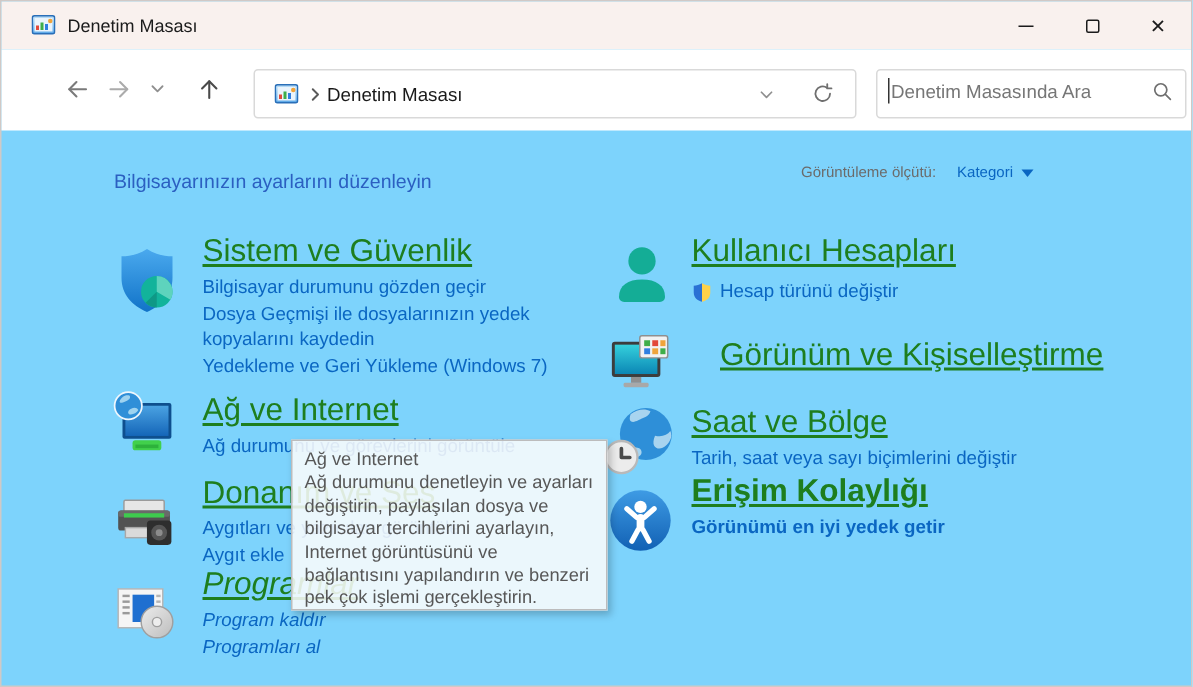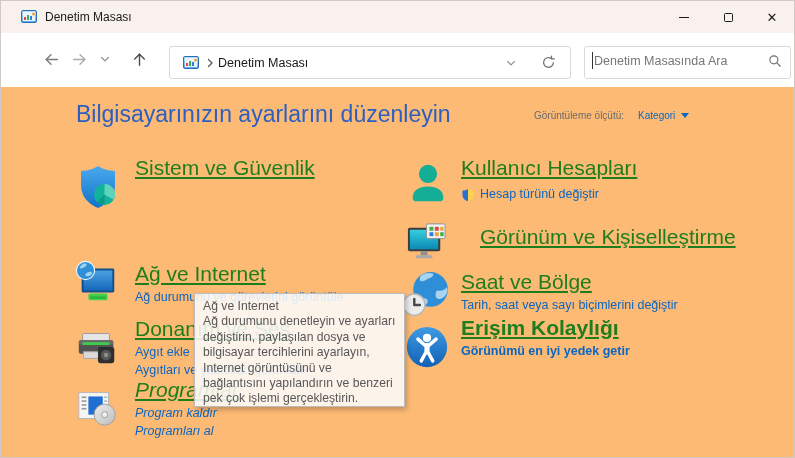--- a/index.html
+++ b/index.html
@@ -1,18 +1,18 @@
 <!DOCTYPE html>
 <html><head>
 <meta charset="utf-8">
 <style>
   * { margin:0; padding:0; box-sizing:border-box; }
   html,body { width:795px; height:458px; overflow:hidden; }
   body { font-family:"Liberation Sans", sans-serif; background:#fff; position:relative; }
-  .window { position:absolute; inset:0; background:#fdba74; border:1px solid #d0c9c6; }
+  .window { position:absolute; inset:0; background:#7dd3fc; border:1px solid #d0c9c6; }
 
   
   .titlebar { position:absolute; left:0; top:0; width:100%; height:32px; background:#f9f1ee; }
   .titlebar .app-icon { position:absolute; left:20px; top:8px; width:16px; height:16px; }
   .titlebar .title { position:absolute; left:44px; top:9px; font-size:12px; color:#1b1b1b; }
   .winbtn { position:absolute; top:0; width:44px; height:32px; display:flex; align-items:center; justify-content:center; }
   .winbtn.min { right:88px; } .winbtn.max { right:44px; } .winbtn.close { right:0; }
   .min-glyph { width:10px; height:0; border-top:1px solid #1b1b1b; display:block; }
   .max-glyph { width:9px; height:9px; border:1px solid #1b1b1b; border-radius:1.5px; display:block; }
   .close-glyph { font-size:13px; color:#1b1b1b; line-height:1; }
@@ -30,21 +30,21 @@
   .addressbar .ab-chev { margin-right:24px; display:flex; }
   .addressbar .ab-refresh { margin-right:6px; display:flex; }
 
   .searchbox { position:absolute; left:583px; top:13px; width:207px; height:33px; border:1px solid #d9d9d9; border-radius:3px;
     display:flex; align-items:center; padding:0 8px 4px 7px; }
   .searchbox .caret { width:1px; height:17px; background:#333; margin-right:1px; }
   .searchbox input { border:none; outline:none; flex:1; font-size:12.5px; font-family:"Liberation Sans",sans-serif; color:#191919; background:transparent; min-width:0; }
   .searchbox input::placeholder { color:#767676; opacity:1; }
 
   
-  .page-title { position:absolute; left:75px; top:100px; font-size:23px; color:#2b5fc1; }
+  .page-title { position:absolute; left:75px; top:112px; font-size:13px; color:#2b5fc1; }
   .viewby { position:absolute; left:533px; top:109px; display:flex; align-items:center; font-size:10px; }
   .viewby .vb-label { color:#6b6b6b; margin-right:14px; }
   .viewby .vb-value { color:#0a66c2; }
   .viewby .vb-tri { margin-left:6px; width:0; height:0; border-left:4.5px solid transparent; border-right:4.5px solid transparent; border-top:5px solid #0a66c2; }
 
   
   .icon48 { position:absolute; width:48px; height:48px; }
   .sec-text { position:absolute; }
   .sec-title { font-size:21px; color:#1e7e1e; line-height:20px; margin-bottom:5px; display:inline-block; }
   .sec-links { }
@@ -175,20 +175,25 @@
           <stop offset="1" stop-color="#1173c8"></stop>
         </linearGradient>
       </defs>
     <path d="M24 3c5.2 3.4 11 4.8 17 4.9V22c0 11.5-7 18.6-17 23C14 40.6 7 33.5 7 22V7.9C13 7.8 18.8 6.4 24 3z" fill="url(#gsh)"></path>
     <circle cx="30.5" cy="31.5" r="10.5" fill="#12b39b"></circle>
     <path d="M30.5 21a10.5 10.5 0 0 1 9.1 15.75L30.5 31.5z" fill="#5ed3bd"></path>
     <path d="M30.5 31.5l-7.4 7.4A10.5 10.5 0 0 0 30.5 42z" fill="#0f9886"></path>
   </svg>
   <div class="sec-text left-text" style="left:134px; top:157px;">
     <a href="#" class="sec-title">Sistem ve Güvenlik</a>
+    <div class="sec-links">
+      <a href="#" class="sec-link">Bilgisayar durumunu gözden geçir</a>
+      <a href="#" class="sec-link">Dosya Geçmişi ile dosyalarınızın yedek kopyalarını kaydedin</a>
+      <a href="#" class="sec-link">Yedekleme ve Geri Yükleme (Windows 7)</a>
+    </div>
   </div>
 
   <svg class="icon48" style="left:73px; top:258px; width:46px; height:46px;" viewBox="0 0 48 48">
     <defs>
         <linearGradient id="gnet" x1="0" y1="0" x2="0" y2="1">
           <stop offset="0" stop-color="#4aa2e2"></stop>
           <stop offset="1" stop-color="#1566b8"></stop>
         </linearGradient>
       </defs>
     <rect x="8" y="10" width="34" height="25" rx="1.5" fill="#0e4f8e"></rect>
@@ -212,22 +217,22 @@
     <rect x="5" y="18" width="36" height="4.5" rx="2" fill="#6a6a6a"></rect>
     <rect x="9" y="20" width="28" height="3" fill="#3ecb4e"></rect>
     <rect x="10" y="30" width="20" height="7" fill="#dadada" stroke="#a8a8a8"></rect>
     <rect x="25" y="25" width="17" height="17" rx="2.5" fill="#2e2e2e"></rect>
     <circle cx="33.5" cy="33.5" r="5.5" fill="#565656"></circle>
     <circle cx="33.5" cy="33.5" r="2.4" fill="#8c8c8c"></circle>
   </svg>
   <div class="sec-text left-text" style="left:134px; top:318px;">
     <a href="#" class="sec-title">Donanım ve Ses</a>
     <div class="sec-links">
+      <a href="#" class="sec-link">Aygıtları ve yazıcıları görüntüle</a>
       <a href="#" class="sec-link">Aygıt ekle</a>
-      <a href="#" class="sec-link">Aygıtları ve yazıcıları görüntüle</a>
     </div>
   </div>
 
   <svg class="icon48" style="left:73px; top:383px; width:46px; height:46px;" viewBox="0 0 48 48">
     <defs>
         <linearGradient id="gcd" x1="0" y1="0" x2="1" y2="1">
           <stop offset="0" stop-color="#ececec"></stop>
           <stop offset="1" stop-color="#bdbdbd"></stop>
         </linearGradient>
       </defs>

